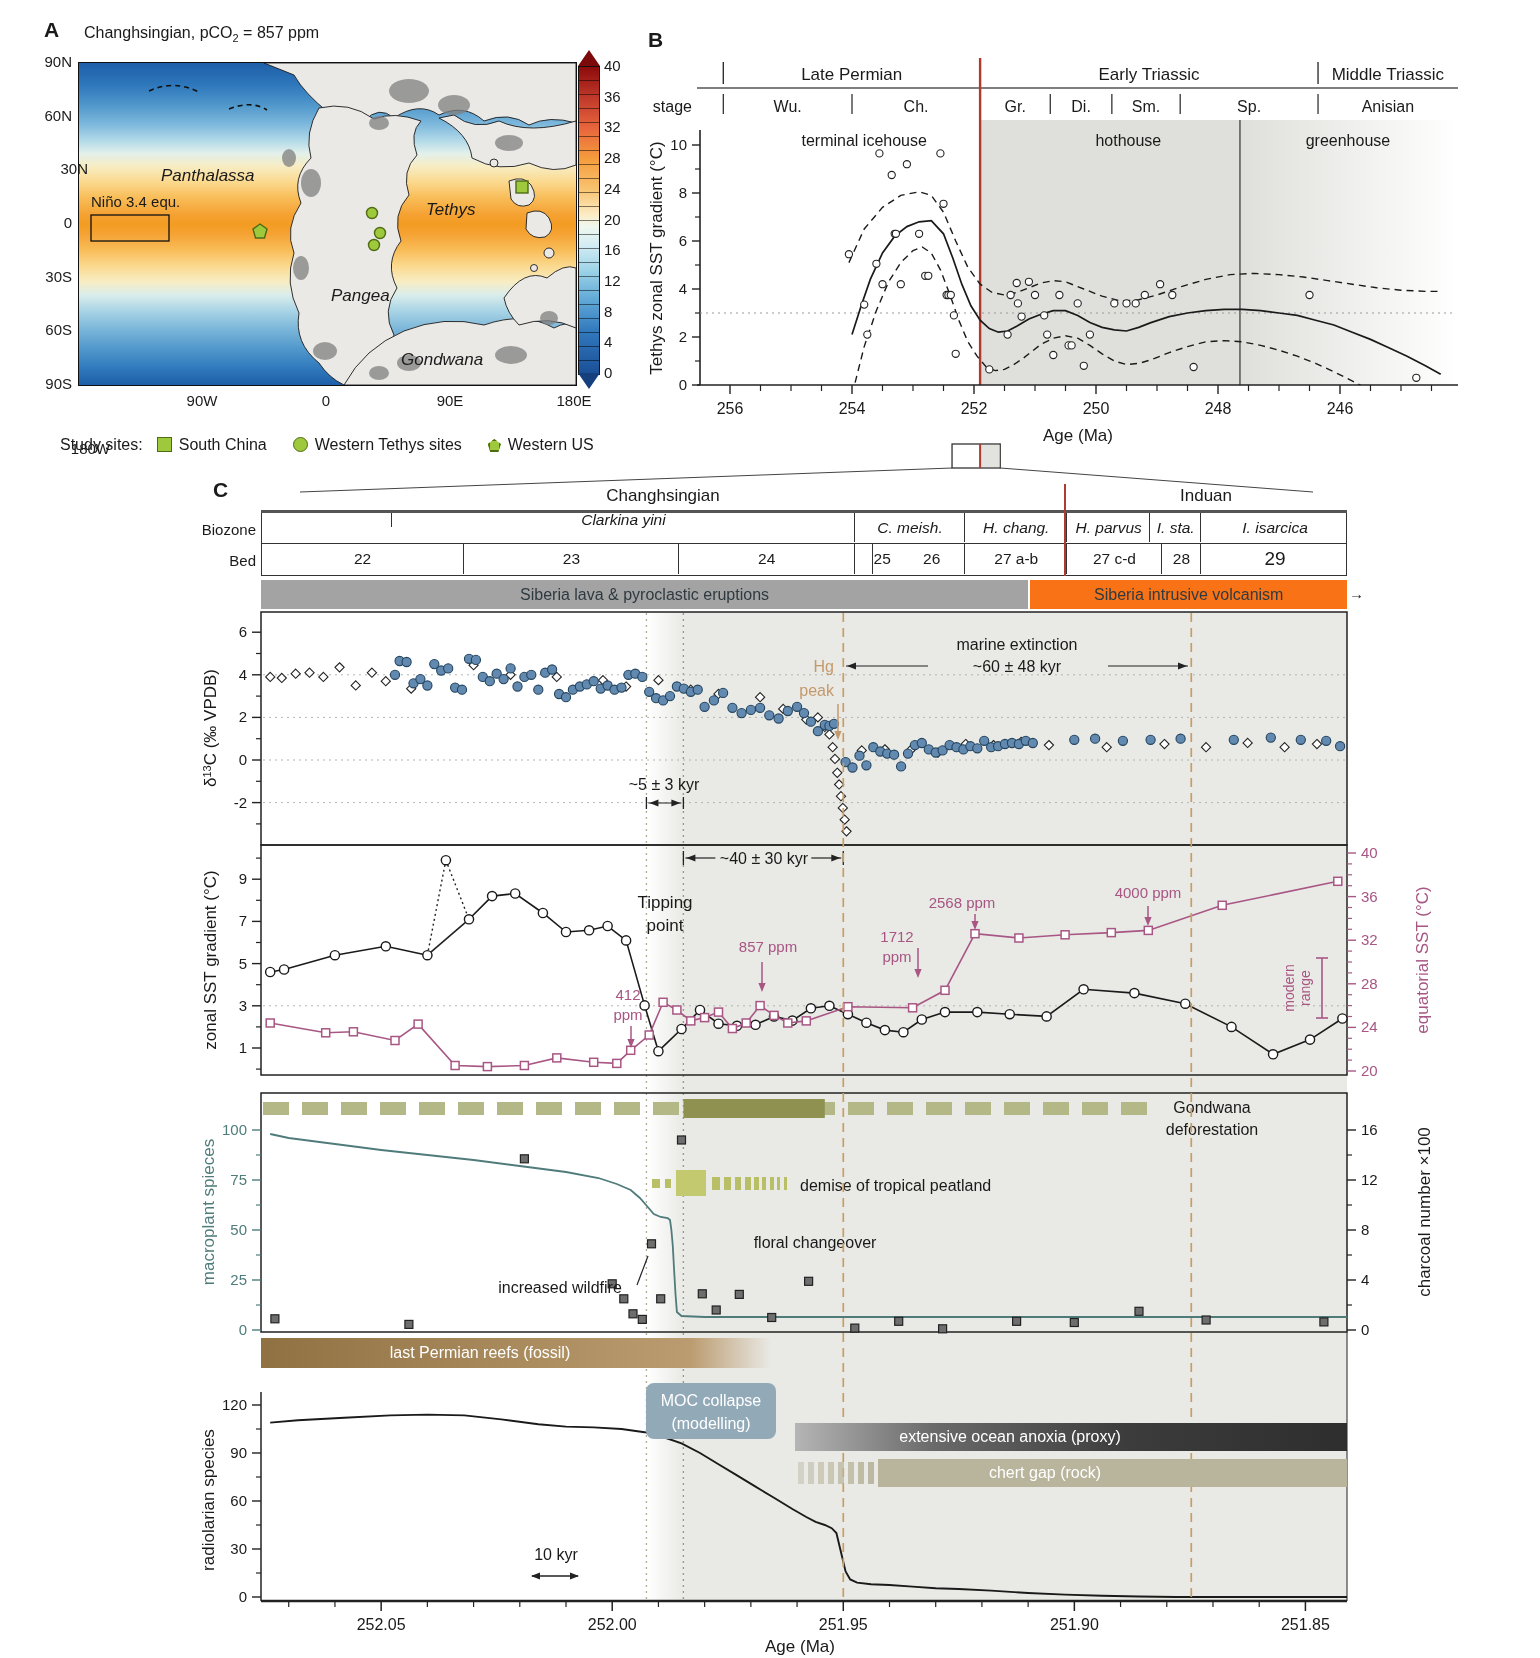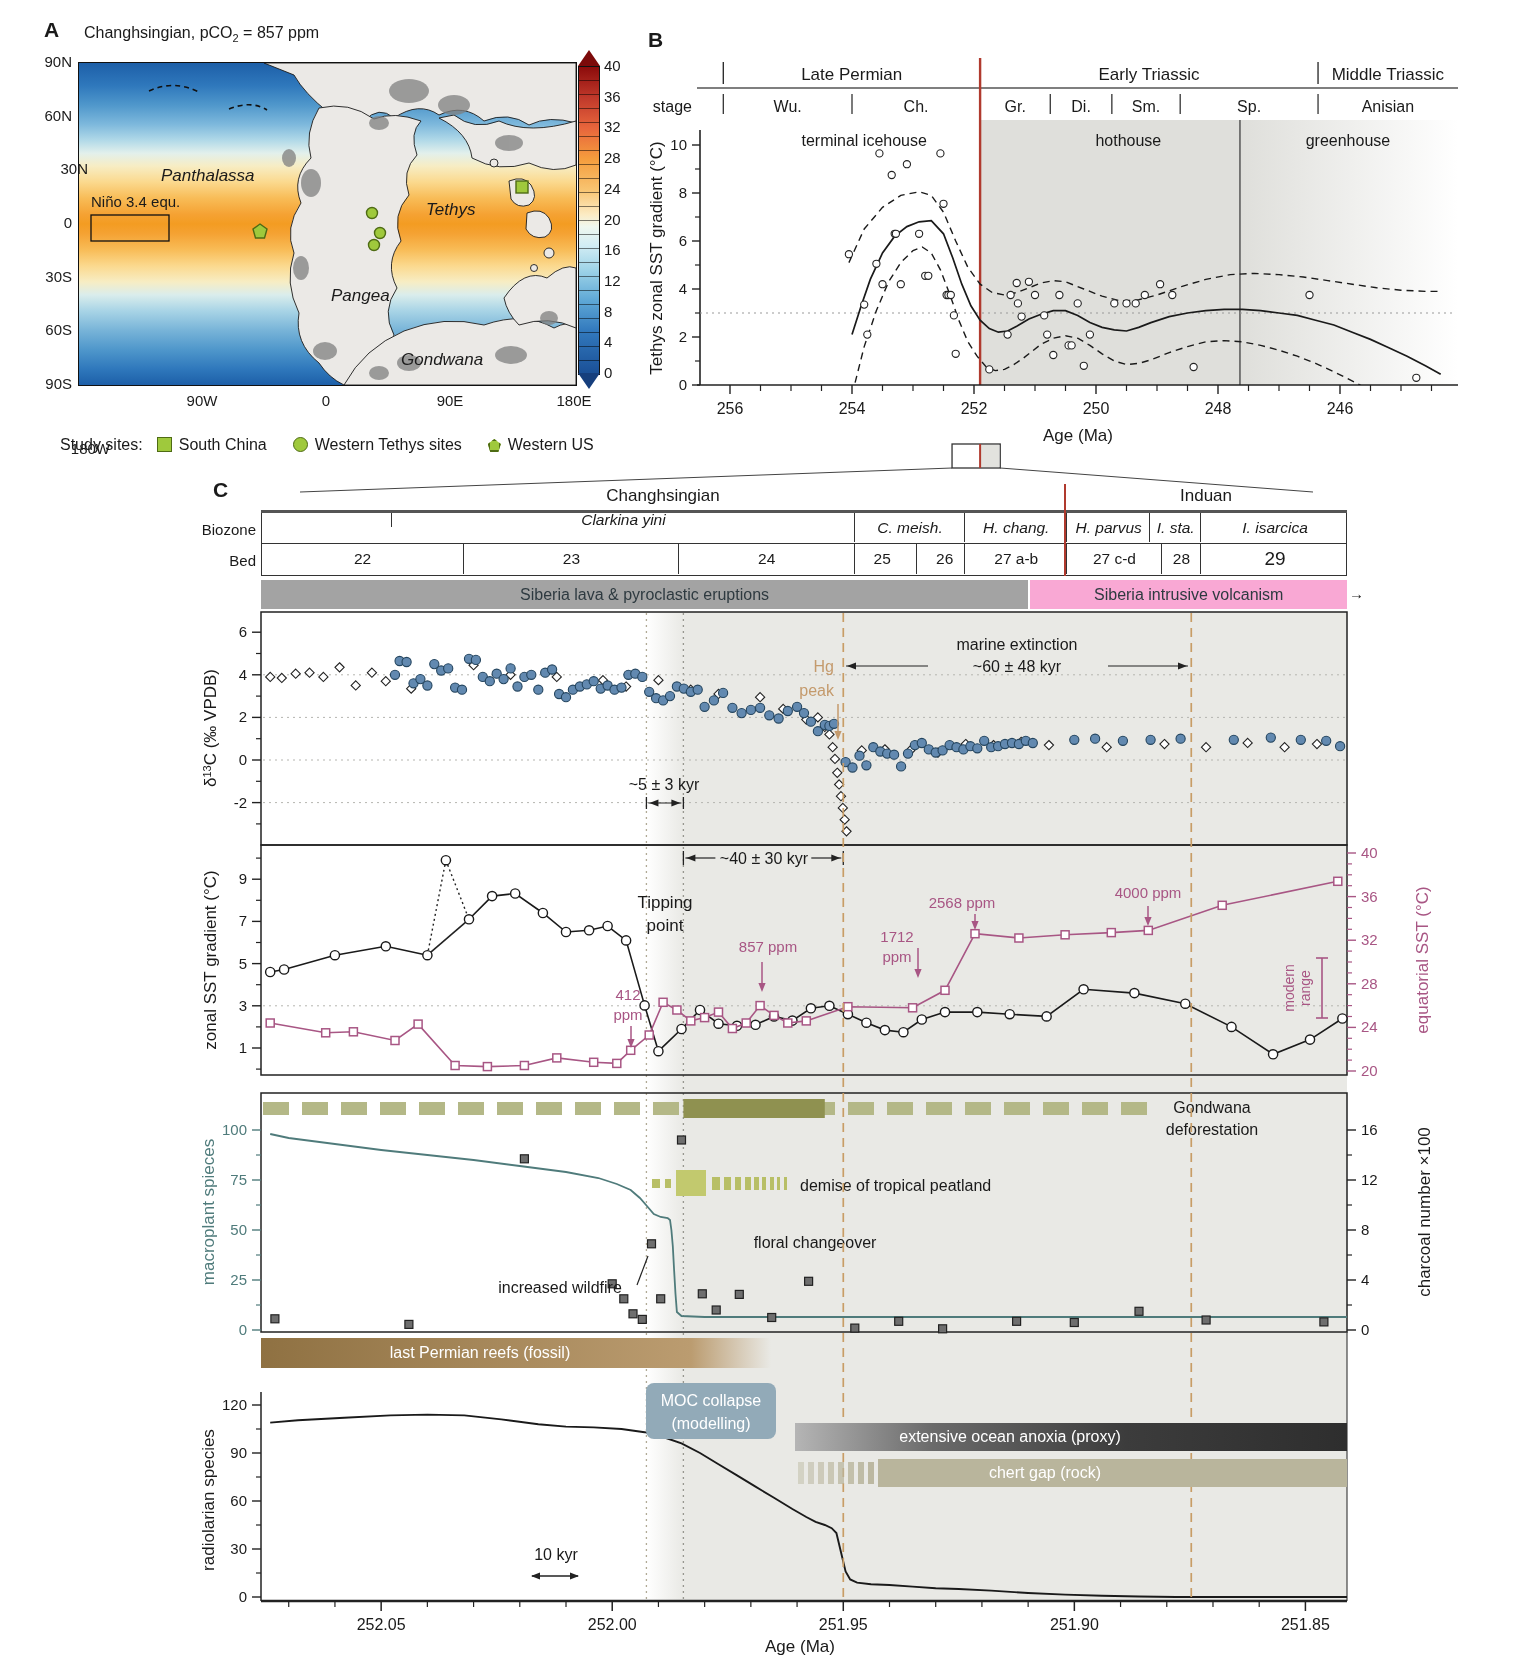--- a/index.html
+++ b/index.html
@@ -313,29 +313,29 @@
         <div class="hdrcell" style="left:702.437599999939px;top:0;width:101.6686000000916px;height:29px;border-left:1.2px solid #333;font-style:italic;font-size:15.5px;">H. chang.</div>
         <div class="hdrcell" style="left:804.1062000000306px;top:0;width:83.18340000000308px;height:29px;border-left:1.2px solid #333;font-style:italic;font-size:15.5px;">H. parvus</div>
         <div class="hdrcell" style="left:887.2896000000337px;top:0;width:50.834299999979976px;height:29px;border-left:1.2px solid #333;font-style:italic;font-size:15.5px;">I. sta.</div>
         <div class="hdrcell" style="left:938.1239000000137px;top:0;width:147.88159999991808px;height:29px;border-left:1.2px solid #333;font-style:italic;font-size:15.5px;">I. isarcica</div>
       </div>
       <div style="position:absolute;left:261px;top:544px;width:1086px;height:32px;border:1.4px solid #333;border-top:none;box-sizing:border-box;">
         <div class="hdrcell" style="left:0px;top:0;width:201.0265499999748px;height:30px;font-size:15.5px;">22</div>
         <div class="hdrcell" style="left:201.0265499999748px;top:0;width:214.89045000004103px;height:30px;border-left:1.1px solid #333;font-size:15.5px;">23</div>
         <div class="hdrcell" style="left:415.91700000001583px;top:0;width:175.609399999919px;height:30px;border-left:1.1px solid #333;font-size:15.5px;">24</div>
         <div class="hdrcell" style="left:591.5263999999348px;top:0;width:55.455600000002164px;height:30px;border-left:1.1px solid #333;font-size:15.5px;">25</div>
-        <div class="hdrcell" style="left:654px;top:0;width:55.45560000000205px;height:30px;border-left:1.1px solid #333;font-size:15.5px;">26</div>
+        <div class="hdrcell" style="left:610px;top:0;width:55.45560000000205px;height:30px;border-left:1.1px solid #333;font-size:15.5px;padding-left:31px;">26</div>
         <div class="hdrcell" style="left:702.437599999939px;top:0;width:101.6686000000916px;height:30px;border-left:1.1px solid #333;font-size:15.5px;">27 a-b</div>
         <div class="hdrcell" style="left:804.1062000000306px;top:0;width:94.73664999999255px;height:30px;border-left:1.1px solid #333;font-size:15.5px;">27 c-d</div>
         <div class="hdrcell" style="left:898.8428500000232px;top:0;width:39.2810499999905px;height:30px;border-left:1.1px solid #333;font-size:15.5px;">28</div>
         <div class="hdrcell" style="left:938.1239000000137px;top:0;width:147.88159999991808px;height:30px;border-left:1.1px solid #333;font-size:19px;">29</div>
       </div>
       <div style="position:absolute;left:1064.1062000000306px;top:484px;width:2.4px;height:92px;background:#b03a2e;"></div>
       <div class="volcbar" style="left:261px;top:580px;width:767.1357999999855px;height:29px;background:#a3a3a3;">Siberia lava &amp; pyroclastic eruptions</div>
-      <div class="volcbar" style="left:1030.4464499999308px;top:580px;width:316.559050000001px;height:29px;background:#f9a8d4;">Siberia intrusive volcanism</div>
+      <div class="volcbar" style="left:1030.4464499999308px;top:580px;width:316.559050000001px;height:29px;background:#f97316;">Siberia intrusive volcanism</div>
       <div class="abs" style="left:1349px;top:585px;font-size:15px;">→</div>
     </div>
 
   <svg id="svgC" width="1540" height="1083" viewBox="0 575 1540 1083" style="left:0;top:575px;">
       <defs>
         <linearGradient id="cfade" x1="0" y1="0" x2="1" y2="0">
           <stop offset="0" stop-color="#e9e9e5" stop-opacity="0"></stop>
           <stop offset="1" stop-color="#e9e9e5"></stop>
         </linearGradient>
         <linearGradient id="reefg" x1="0" y1="0" x2="1" y2="0">

